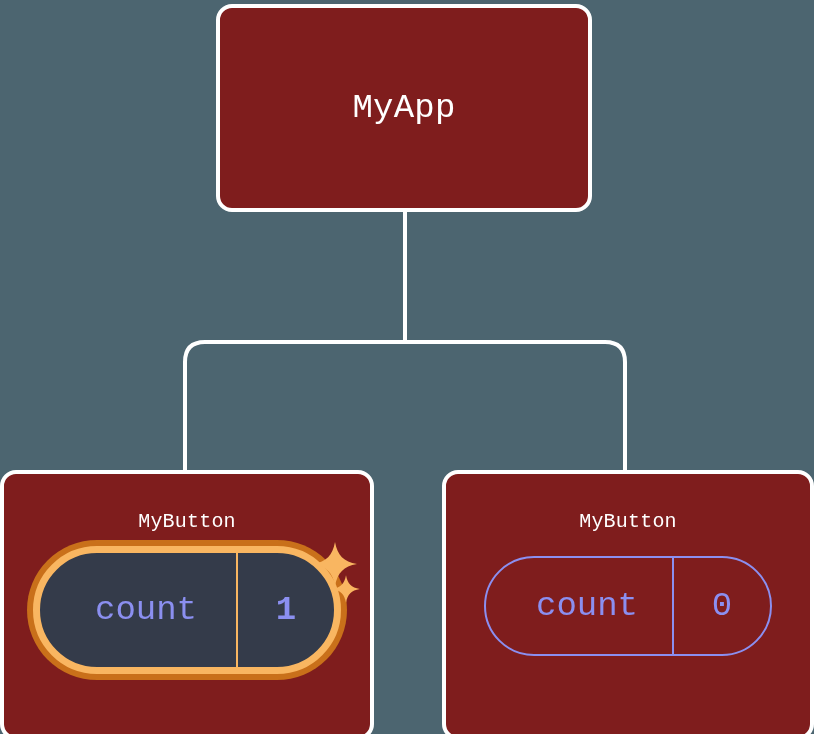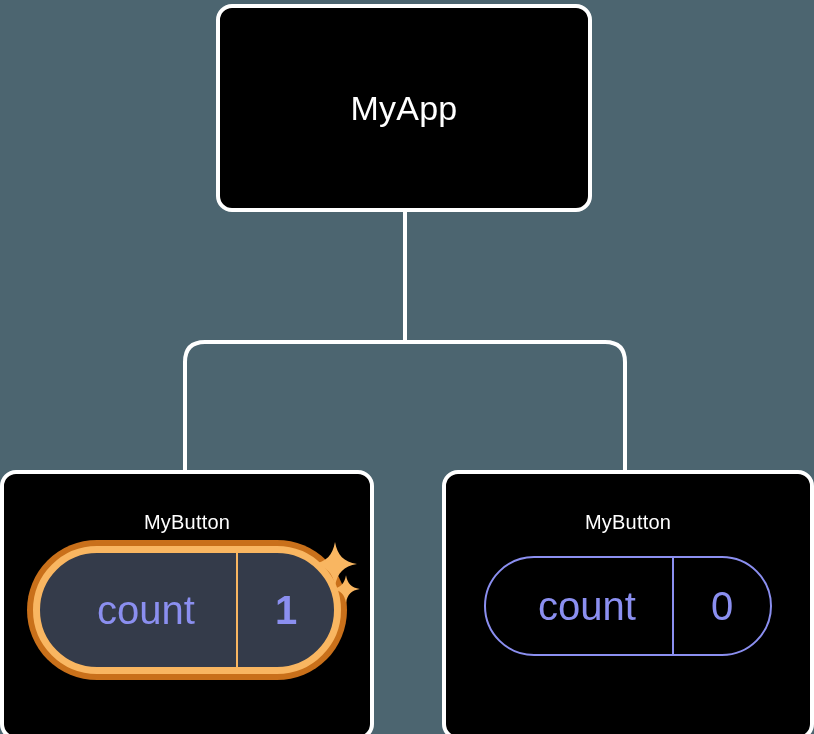--- a/index.html
+++ b/index.html
@@ -28,26 +28,27 @@
     top: 0;
     width: 814px;
     height: 734px;
     pointer-events: none;
   }
 
   
   .node-card {
     position: absolute;
     box-sizing: border-box;
-    background: #000000;
+    background: #7f1d1d;
     border: 4px solid #ffffff;
     border-radius: 16px;
     display: flex;
     flex-direction: column;
     align-items: center;
+    font-family: Liberation Mono, monospace;
   }
   #node-root {
     left: 216px;
     top: 4px;
     width: 376px;
     height: 208px;
     justify-content: center;
   }
   #node-child-left {
     left: 0px;
@@ -88,21 +89,21 @@
     border: 2px solid #8b8ff0;
     border-radius: 999px;
     height: 100px;
     background: transparent;
   }
   .pill-key, .pill-val {
     display: flex;
     align-items: center;
     justify-content: center;
     color: #8b8ff0;
-    font-size: 40px;
+    font-size: 34px;
     line-height: 1;
   }
   .pill-key {
     width: 170px;
     padding-left: 16px;
   }
   .pill-divider {
     width: 2px;
     background: #8b8ff0;
     flex: 0 0 2px;

